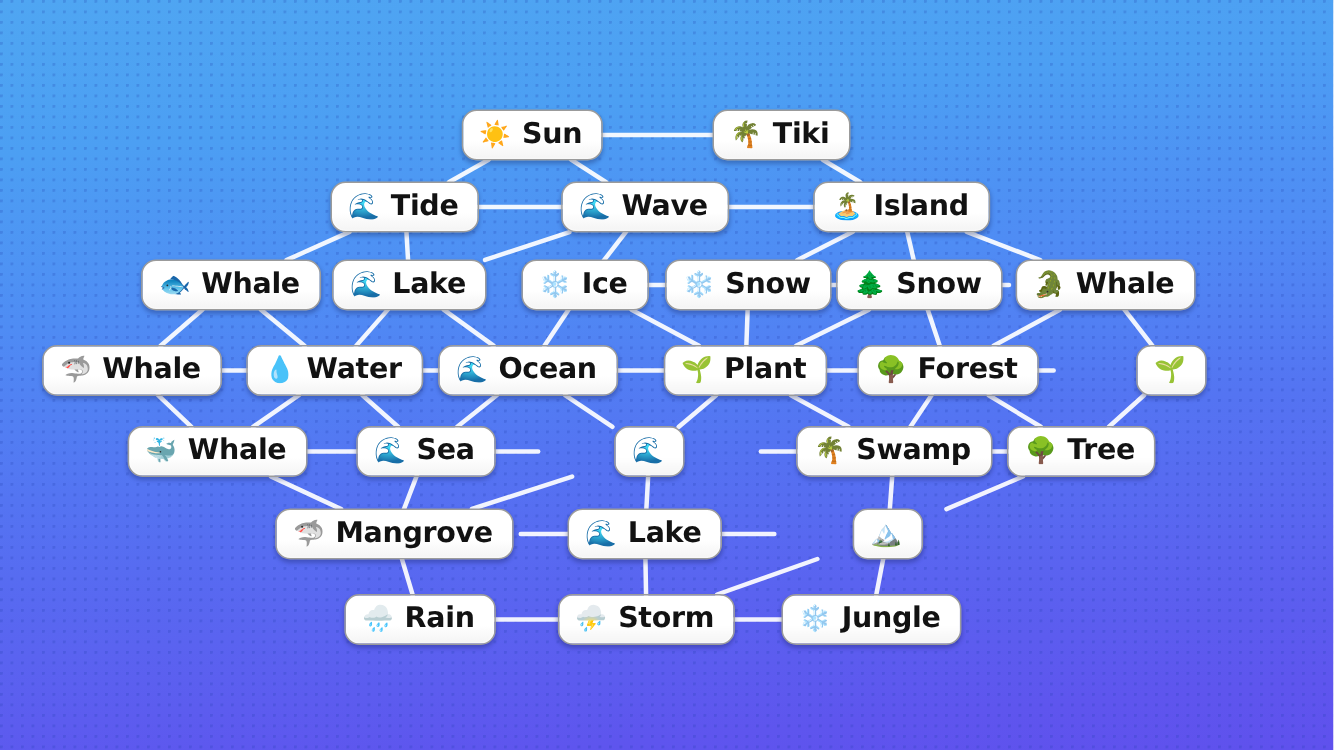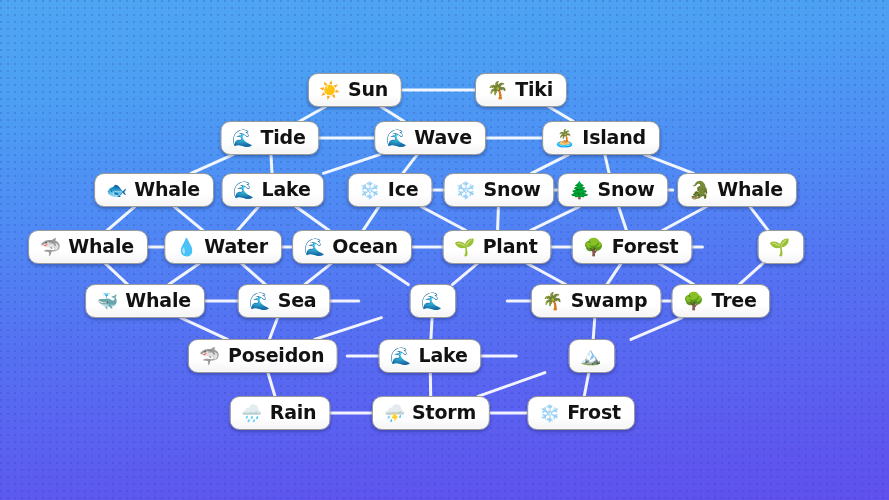--- a/index.html
+++ b/index.html
@@ -199,34 +199,34 @@
     <div class="node" style="left: 596px; top: 301px;">
       <span class="emoji">🌴</span>
       <span class="label">Swamp</span>
     </div>
     <div class="node" style="left: 721px; top: 301px;">
       <span class="emoji">🌳</span>
       <span class="label">Tree</span>
     </div>
     <div class="node" style="left: 263px; top: 356px;">
       <span class="emoji">🦈</span>
-      <span class="label">Poseidon</span>
+      <span class="label">Mangrove</span>
     </div>
     <div class="node" style="left: 430px; top: 356px;">
       <span class="emoji">🌊</span>
       <span class="label">Lake</span>
     </div>
     <div class="node" style="left: 592px; top: 356px;">
       <span class="emoji">🏔️</span>
     </div>
     <div class="node" style="left: 280px; top: 413px;">
       <span class="emoji">🌧️</span>
       <span class="label">Rain</span>
     </div>
     <div class="node" style="left: 431px; top: 413px;">
       <span class="emoji">⛈️</span>
       <span class="label">Storm</span>
     </div>
     <div class="node" style="left: 581px; top: 413px;">
       <span class="emoji">❄️</span>
-      <span class="label">Frost</span>
+      <span class="label">Jungle</span>
     </div>
   </div>
 
 </body></html>

